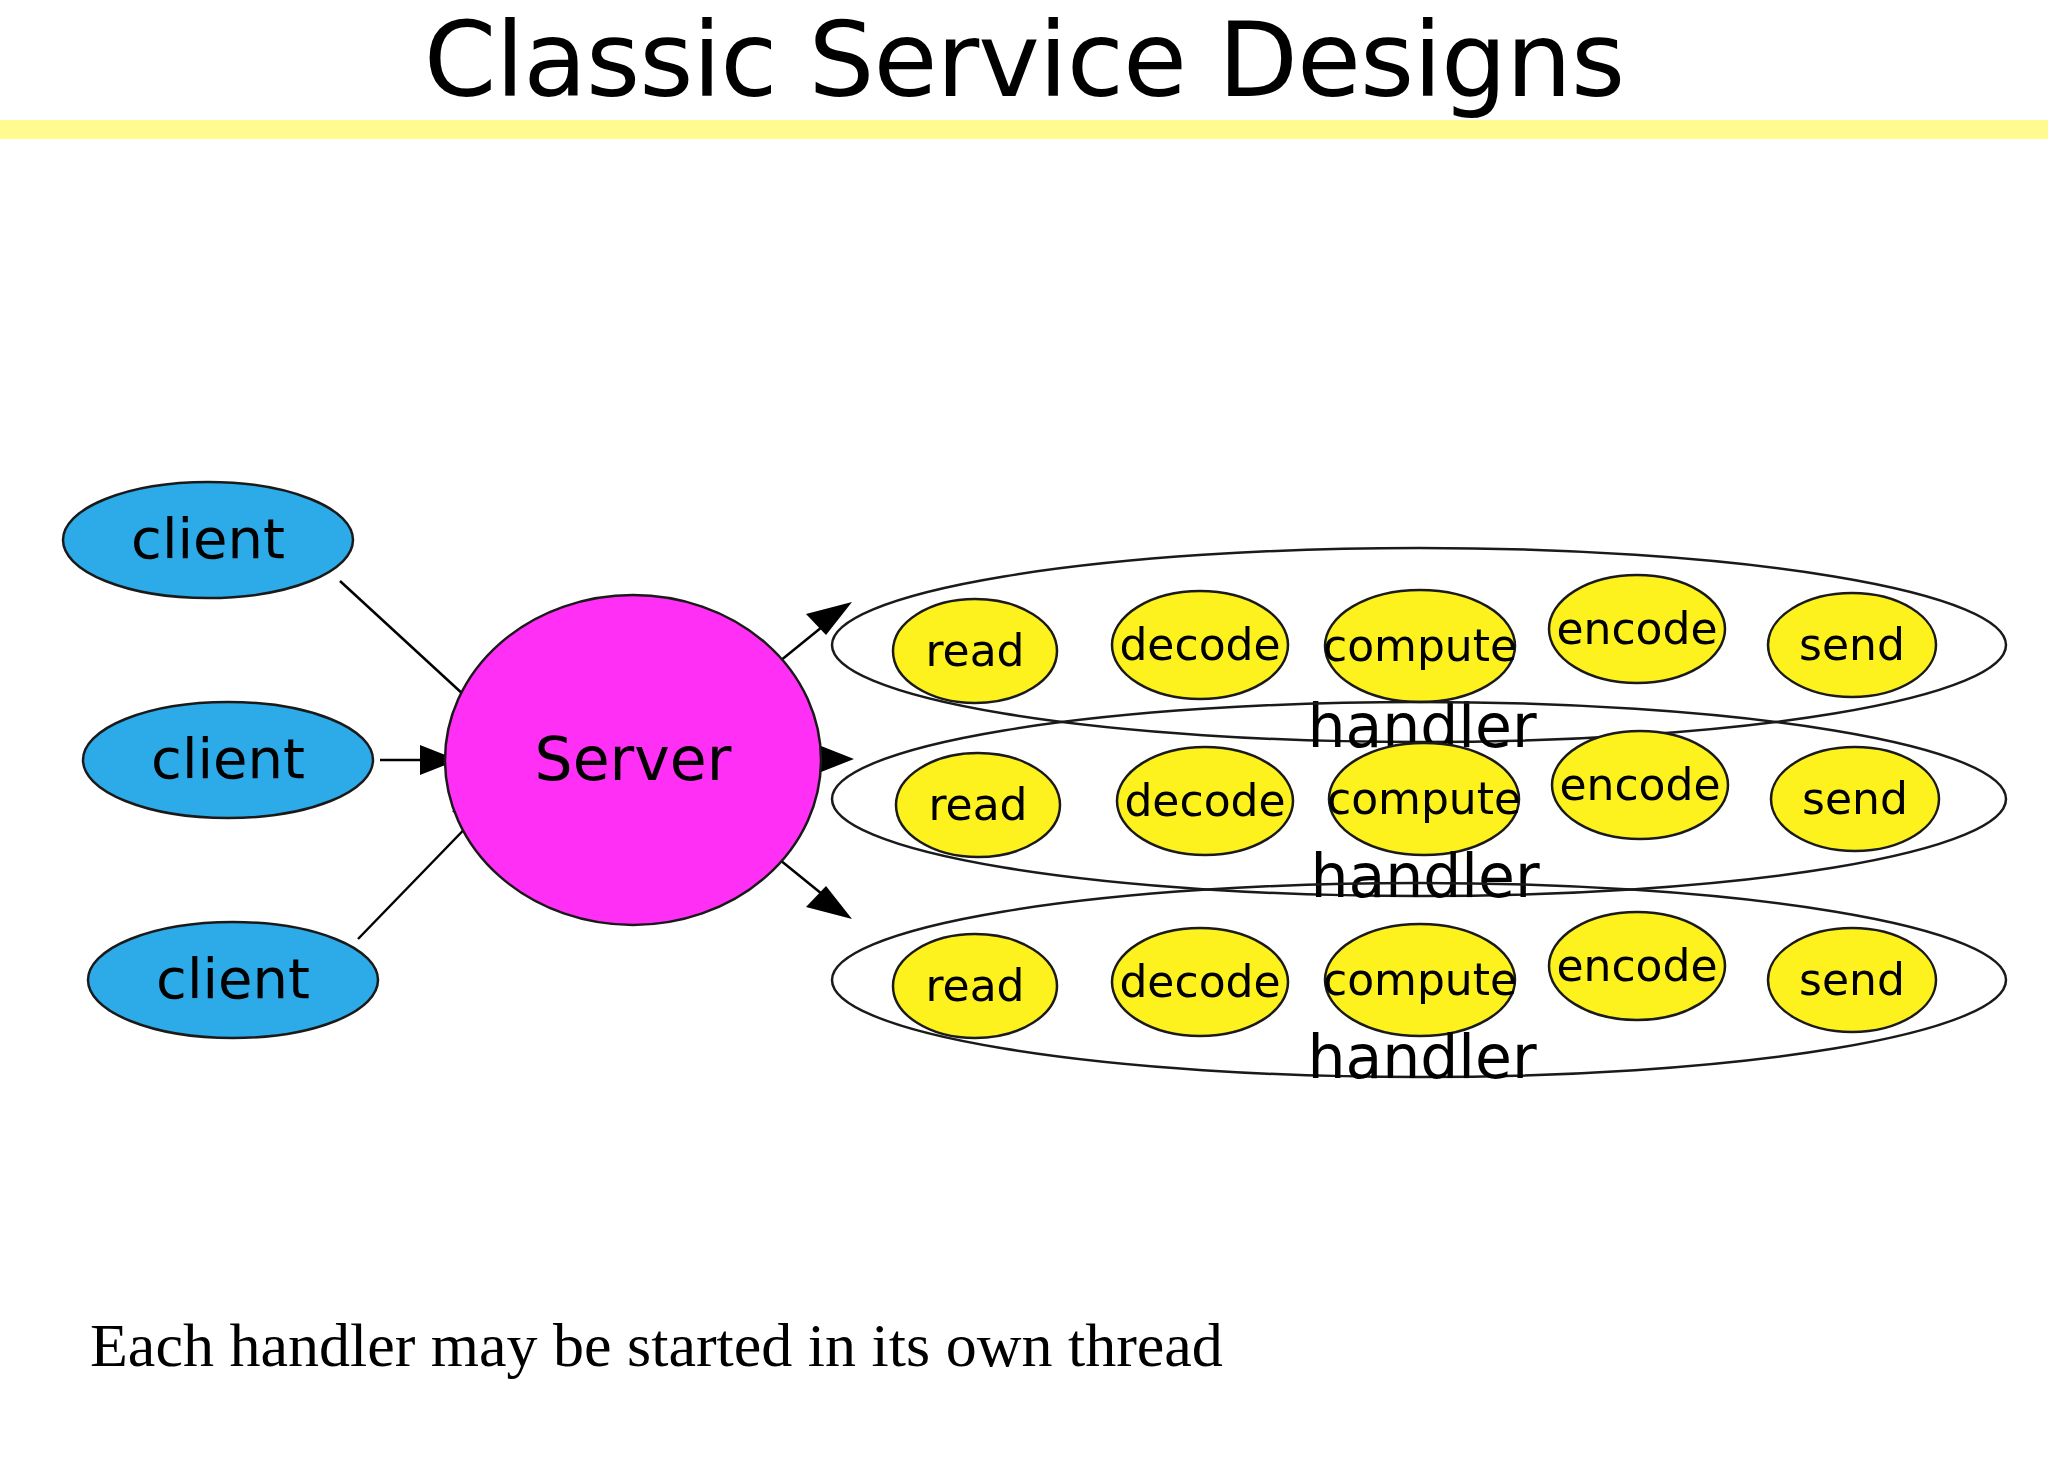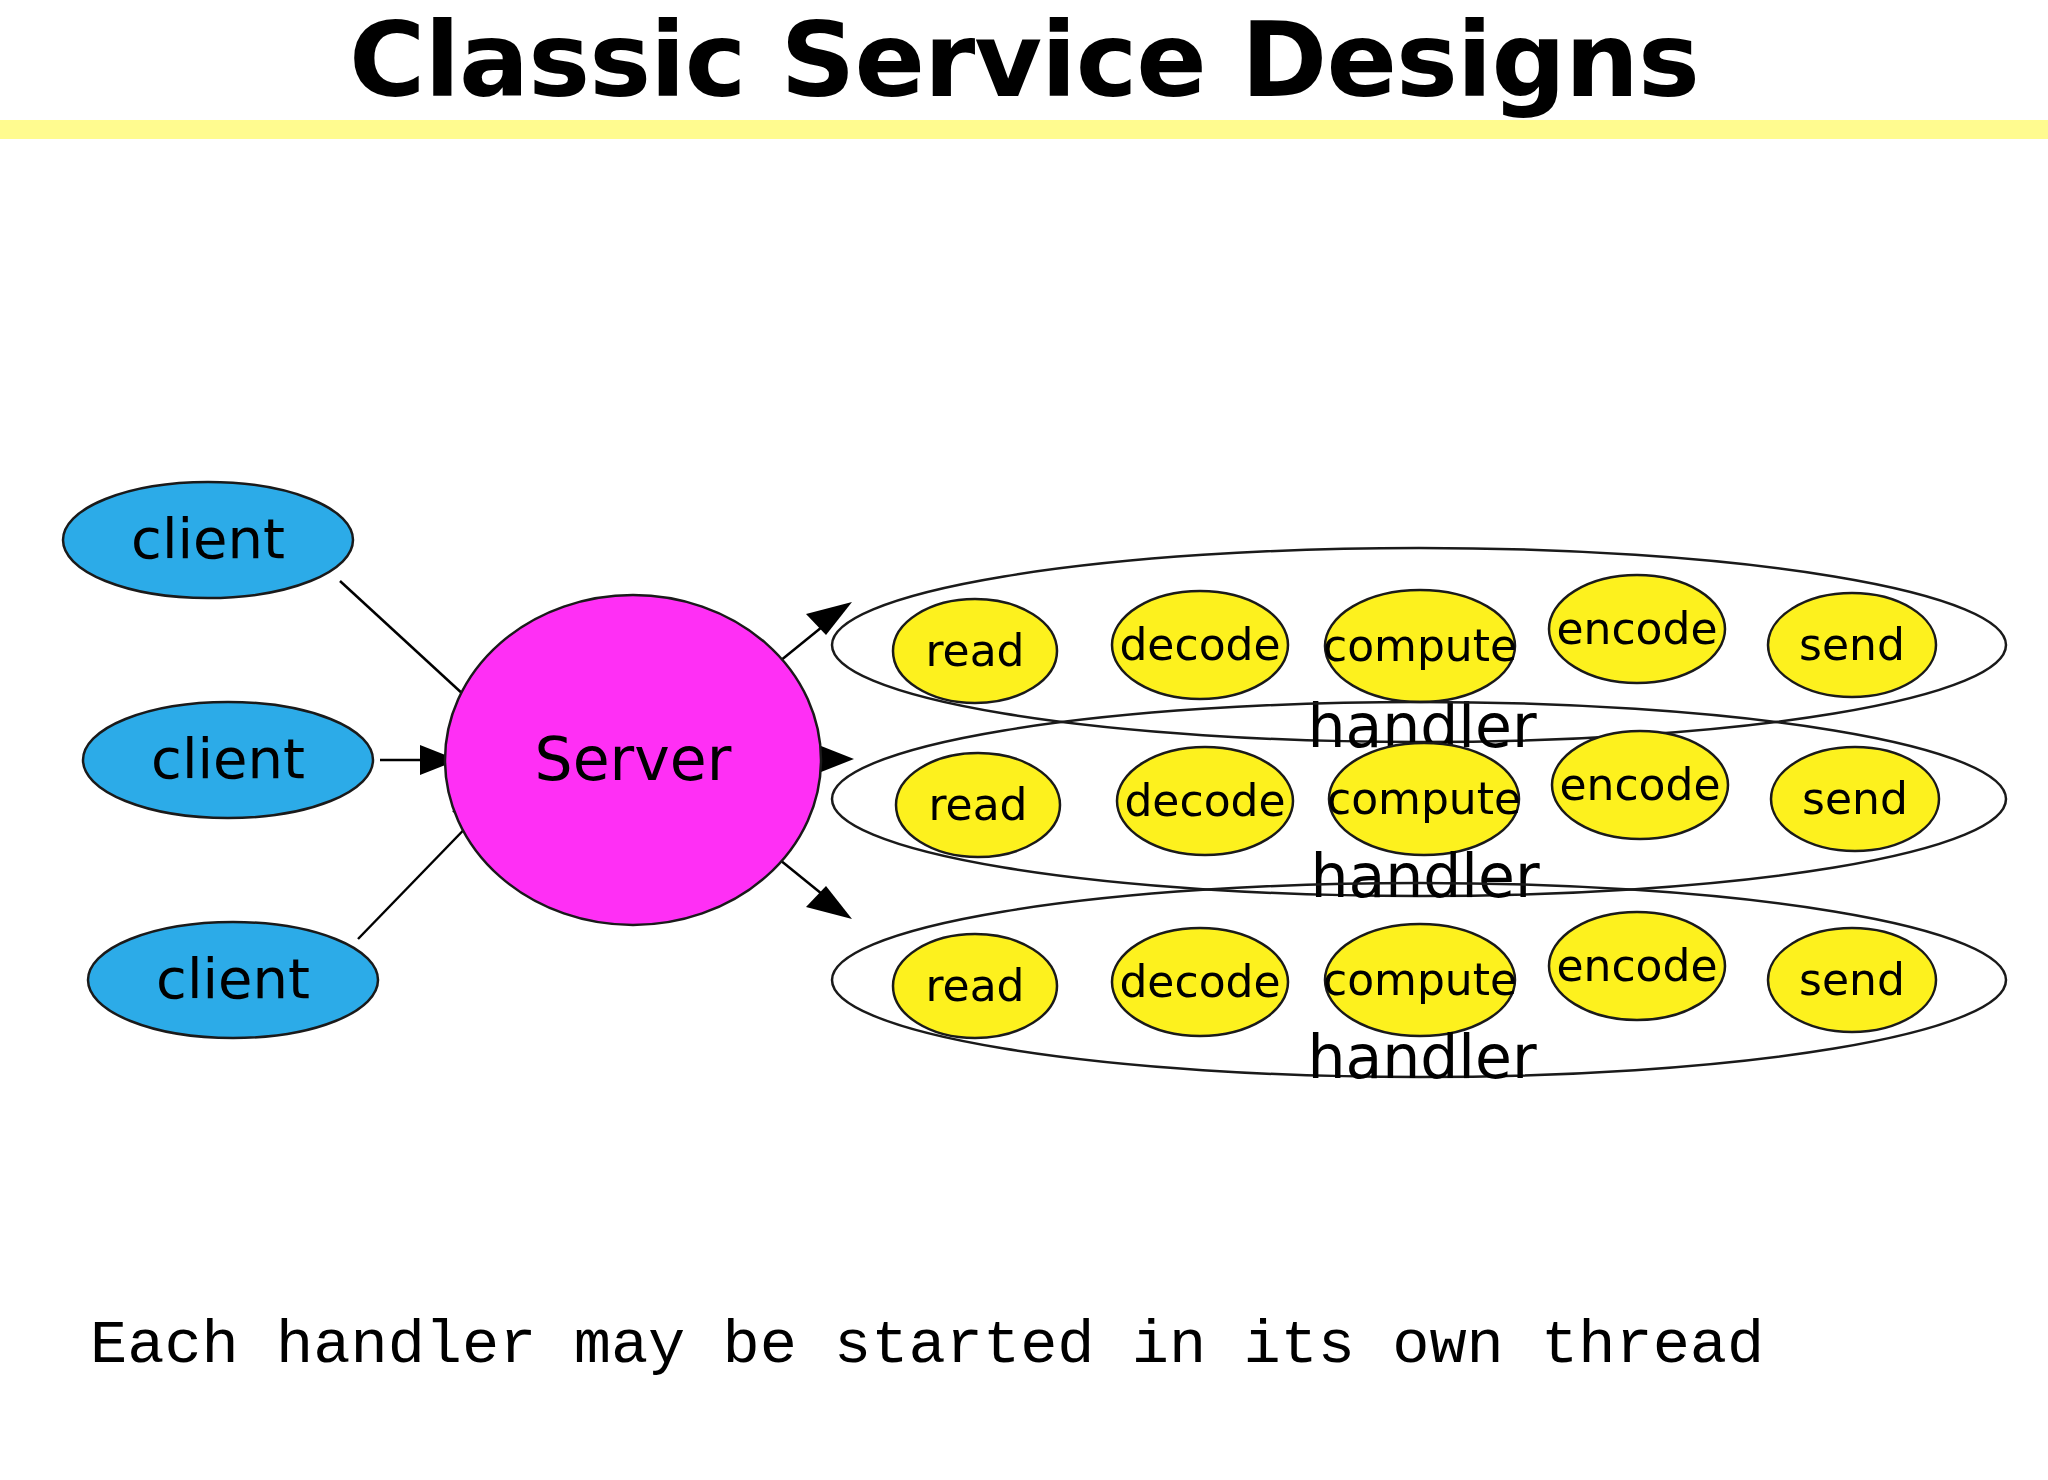--- a/index.html
+++ b/index.html
@@ -19,21 +19,21 @@
   #slide-title {
     position: absolute;
     left: 0;
     top: 0;
     width: 2048px;
     height: 120px;
     display: flex;
     align-items: center;
     justify-content: center;
     font-family: "DejaVu Sans", sans-serif;
-    font-weight: bold;
+    font-weight: normal;
     font-size: 104px;
     line-height: 1;
     color: #000000;
     letter-spacing: -1px;
     white-space: nowrap;
   }
   #title-underline-band {
     position: absolute;
     left: 0;
     top: 120px;
@@ -92,21 +92,21 @@
     stroke-width: 2.5;
     fill: none;
   }
   .flow-head { fill: #000000; }
 
   
   #slide-caption {
     position: absolute;
     left: 90px;
     top: 1310px;
-    font-family: Liberation Mono, monospace;
+    font-family: Liberation Serif, serif;
     font-size: 62px;
     color: #000000;
     white-space: nowrap;
   }
 </style>
 </head>
 <body>
 
 <div id="slide-title">Classic Service Designs</div>
 

